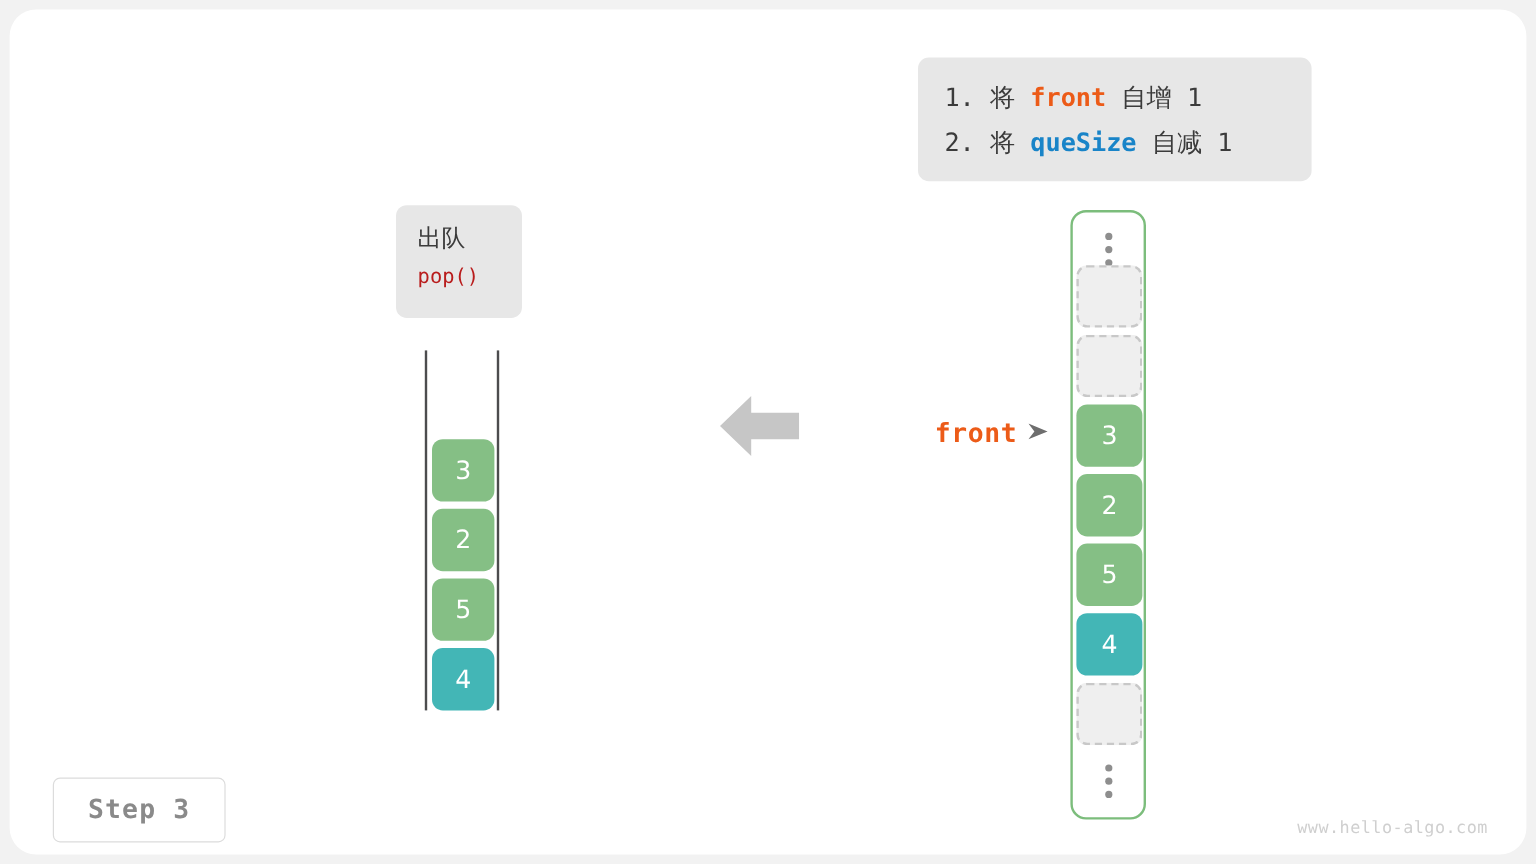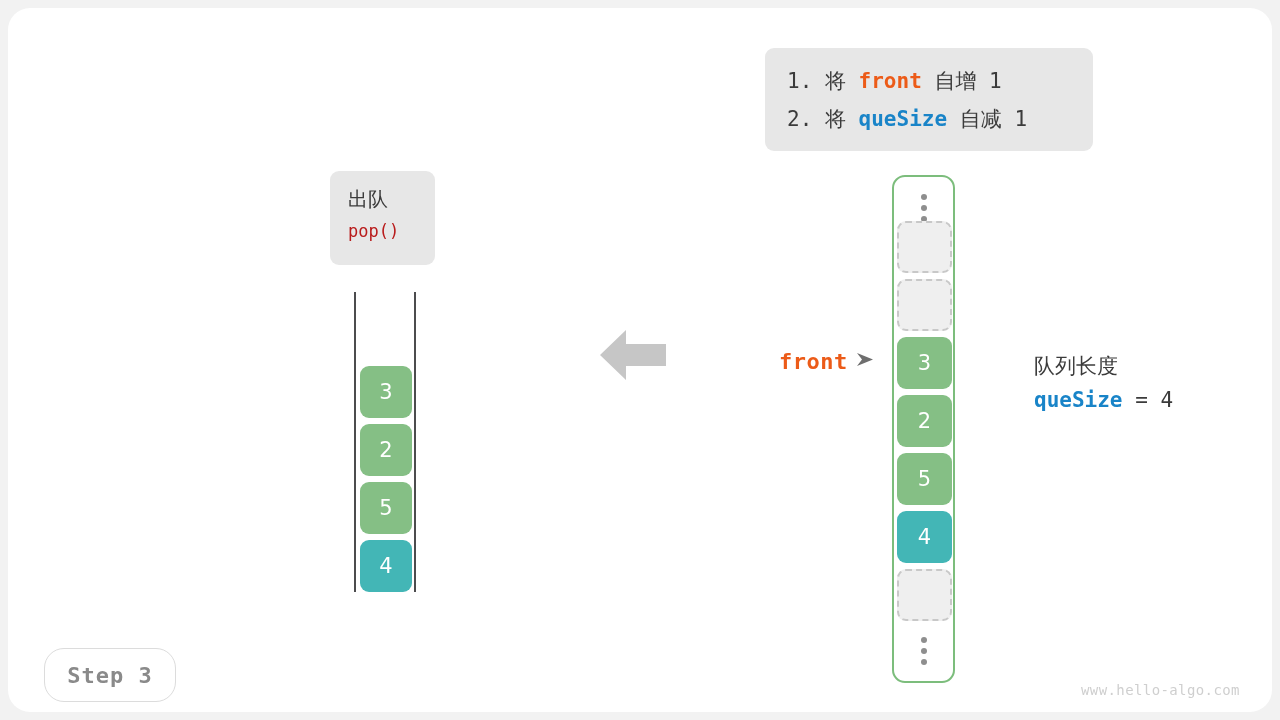--- a/index.html
+++ b/index.html
@@ -201,24 +201,24 @@
     font-size: 21px;
     line-height: 34px;
     color: #3b3b3b;
     white-space: pre;
   }
 
   
   #step-badge {
     left: 36px;
     top: 640px;
-    width: 132px;
+    width: 144px;
     height: 54px;
     border: 1px solid #dcdcdc;
-    border-radius: 20px;
+    border-radius: 6px;
     background: #ffffff;
     display: flex;
     align-items: center;
     justify-content: center;
     box-sizing: border-box;
   }
   #step-badge-label {
     font-family: "DejaVu Sans Mono", "Liberation Mono", monospace;
     font-size: 22px;
     font-weight: bold;
@@ -294,24 +294,20 @@
           <div class="cell teal">4</div>
           <div class="cell empty"></div>
         </div>
       <div class="dots" id="dots-bottom">
         <span></span>
           <span></span>
           <span></span>
       </div>
     </div>
 
-    <div class="abs" id="size-info">
-      <div class="size-cn">队列长度</div>
-      <div class="size-code"><span class="kw-size">queSize</span><span> = </span><span>4</span></div>
-    </div>
 
     <div class="abs" id="step-badge">
       <span id="step-badge-label">Step 3</span>
     </div>
 
     <div class="abs" id="watermark">www.hello-algo.com</div>
 
   </div>
 </div>
 

